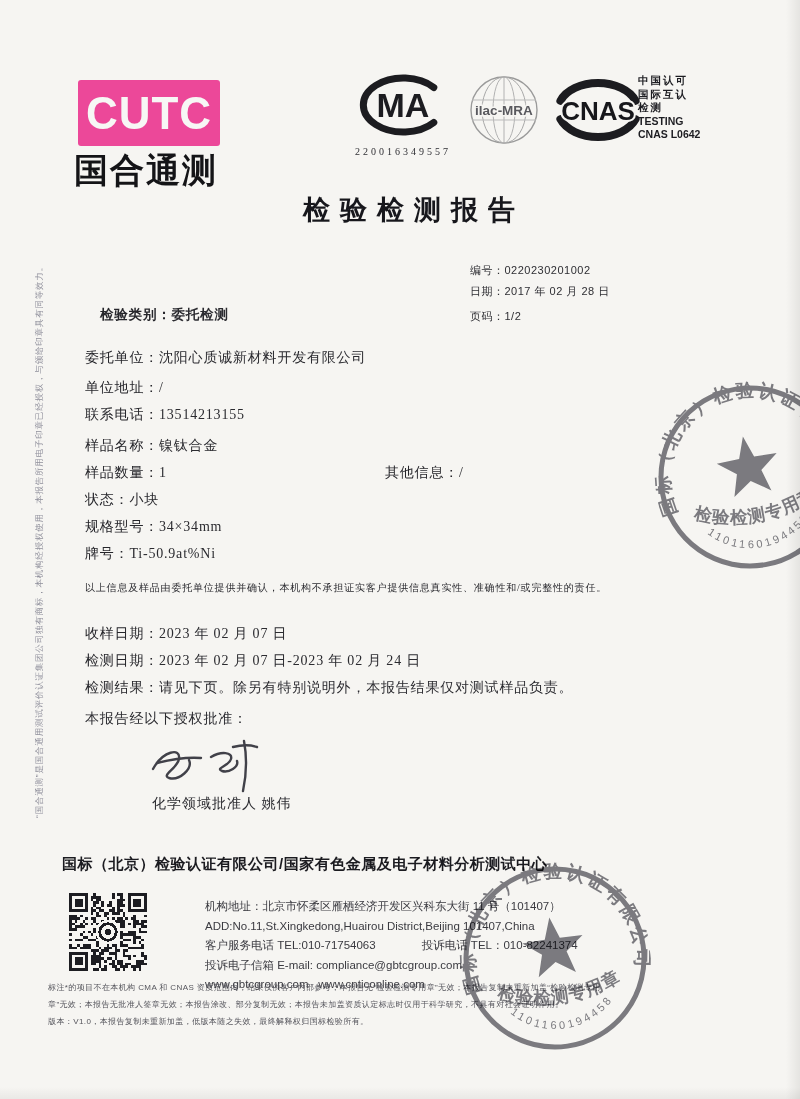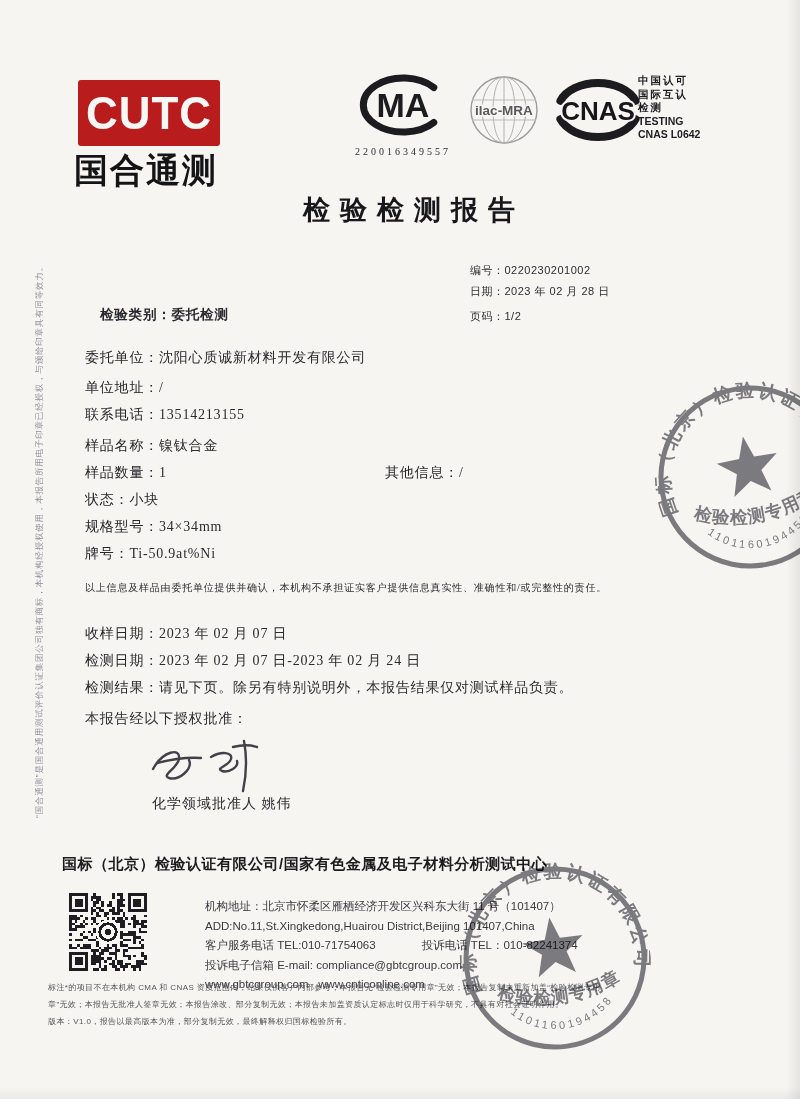--- a/index.html
+++ b/index.html
@@ -9,21 +9,21 @@
     font-family:"Liberation Serif", serif; color:#2b2b30;
   }
   .page::before{content:""; position:absolute; right:0; top:0; bottom:0; width:14px;
     background:linear-gradient(to left, rgba(0,0,0,.07), rgba(0,0,0,0)); pointer-events:none;}
   .page::after{content:""; position:absolute; left:0; right:0; bottom:0; height:12px;
     background:linear-gradient(to top, rgba(0,0,0,.05), rgba(0,0,0,0)); pointer-events:none;}
 
   .abs{position:absolute;}
 
   
-  .logo-box{left:78px; top:80px; width:142px; height:66px; background:#b91c1c; border-radius:3px;
+  .logo-box{left:78px; top:80px; width:142px; height:66px; background:#ec4899; border-radius:3px;
     display:flex; align-items:center; justify-content:center;}
   .logo-box span{color:#f7f7f5; font-family:"Liberation Sans",sans-serif; font-weight:900;
     font-size:44px; letter-spacing:1px; transform:scaleY(1.05);}
   .logo-name{left:74px; top:148px; font-family:"Liberation Sans",sans-serif; font-weight:900;
     font-size:34px; letter-spacing:2px; color:#141417;}
   .cma-wrap{left:348px; top:70px; width:110px; text-align:center;}
   .cma-number{font-size:10px; letter-spacing:3px; color:#2e2e33; margin-top:2px; white-space:nowrap;}
   .accred{left:638px; top:74px; font-family:"Liberation Sans",sans-serif; font-weight:bold;
     font-size:10.5px; line-height:13.5px; color:#1d1d22;}
   .accred .cn{letter-spacing:2px;}
@@ -109,21 +109,21 @@
     <div class="cn">国际互认</div>
     <div class="cn">检测</div>
     <div>TESTING</div>
     <div>CNAS L0642</div>
   </div>
 
   <div class="abs title">检验检测报告</div>
 
   <div class="abs meta">
     <div class="meta-row"><span>编号：</span><span>0220230201002</span></div>
-    <div class="meta-row"><span>日期：</span><span>2023 年 02 月 28 日</span></div>
+    <div class="meta-row"><span>日期：</span><span>2017 年 02 月 28 日</span></div>
     <div class="meta-row gap"><span>页码：</span><span>1/2</span></div>
   </div>
 
   <div class="row hei" style="top:306px;"><span class="lab">检验类别：</span><span>委托检测</span></div>
   <div class="row" style="top:349px;"><span class="lab">委托单位：</span><span>沈阳心质诚新材料开发有限公司</span></div>
   <div class="row" style="top:379px;"><span class="lab">单位地址：</span><span>/</span></div>
   <div class="row" style="top:406px;"><span class="lab">联系电话：</span><span>13514213155</span></div>
 
   <div class="row" style="top:437px;"><span class="lab">样品名称：</span><span>镍钛合金</span></div>
   <div class="row" style="top:464px;"><span class="lab">样品数量：</span><span>1</span></div>
@@ -457,21 +457,21 @@
   <div class="abs addr">
     <div>机构地址：北京市怀柔区雁栖经济开发区兴科东大街 11 号（101407）</div>
     <div>ADD:No.11,St.Xingkedong,Huairou District,Beijing 101407,China</div>
     <div><span>客户服务电话 TEL:010-71754063</span><span class="tel-gap"></span><span>投诉电话 TEL：010-82241374</span></div>
     <div>投诉电子信箱 E-mail: compliance@gbtcgroup.com</div>
     <div><span>www.gbtcgroup.com</span>&nbsp;&nbsp;&nbsp;<span>www.cnticonline.com</span></div>
   </div>
 
   <div class="fine" style="top:982px;">标注*的项目不在本机构 CMA 和 CNAS 资质范围内，结果仅供客户内部参考；本报告无“检验检测专用章”无效；本报告复制未重新加盖“检验检测专用</div>
   <div class="fine" style="top:999px;">章”无效；本报告无批准人签章无效；本报告涂改、部分复制无效；本报告未加盖资质认定标志时仅用于科学研究，不具有对社会证明作用。</div>
-  <div class="fine" style="top:1016px;">版本：V1.0，报告以最高版本为准，部分复制无效，最终解释权归国标检验所有。</div>
+  <div class="fine" style="top:1016px;">版本：V1.0，本报告复制未重新加盖，低版本随之失效，最终解释权归国标检验所有。</div>
 
   <svg class="abs stamp stamp-bottom" width="190" height="190" viewBox="0 0 190 190">
     <defs>
       <path id="arcTopB" d="M 20,126 A 81,81 0 1 1 170,126"></path>
       <path id="arcMidB" d="M 28,124 A 150,150 0 0 0 162,124"></path>
       <path id="arcBotB" d="M 32,128 A 71,71 0 0 0 158,128"></path>
     </defs>
     <circle cx="95" cy="95" r="89" fill="none" stroke="currentColor" stroke-width="5"></circle>
     <polygon points="95,54 102.6,75.5 125.4,76.1 107.4,90 113.8,111.9 95,99 76.2,111.9 82.6,90 64.6,76.1 87.4,75.5" fill="currentColor"></polygon>
     <text class="stamp-company" text-anchor="middle"><textPath href="#arcTopB" startOffset="50%">国标（北京）检验认证有限公司</textPath></text>

